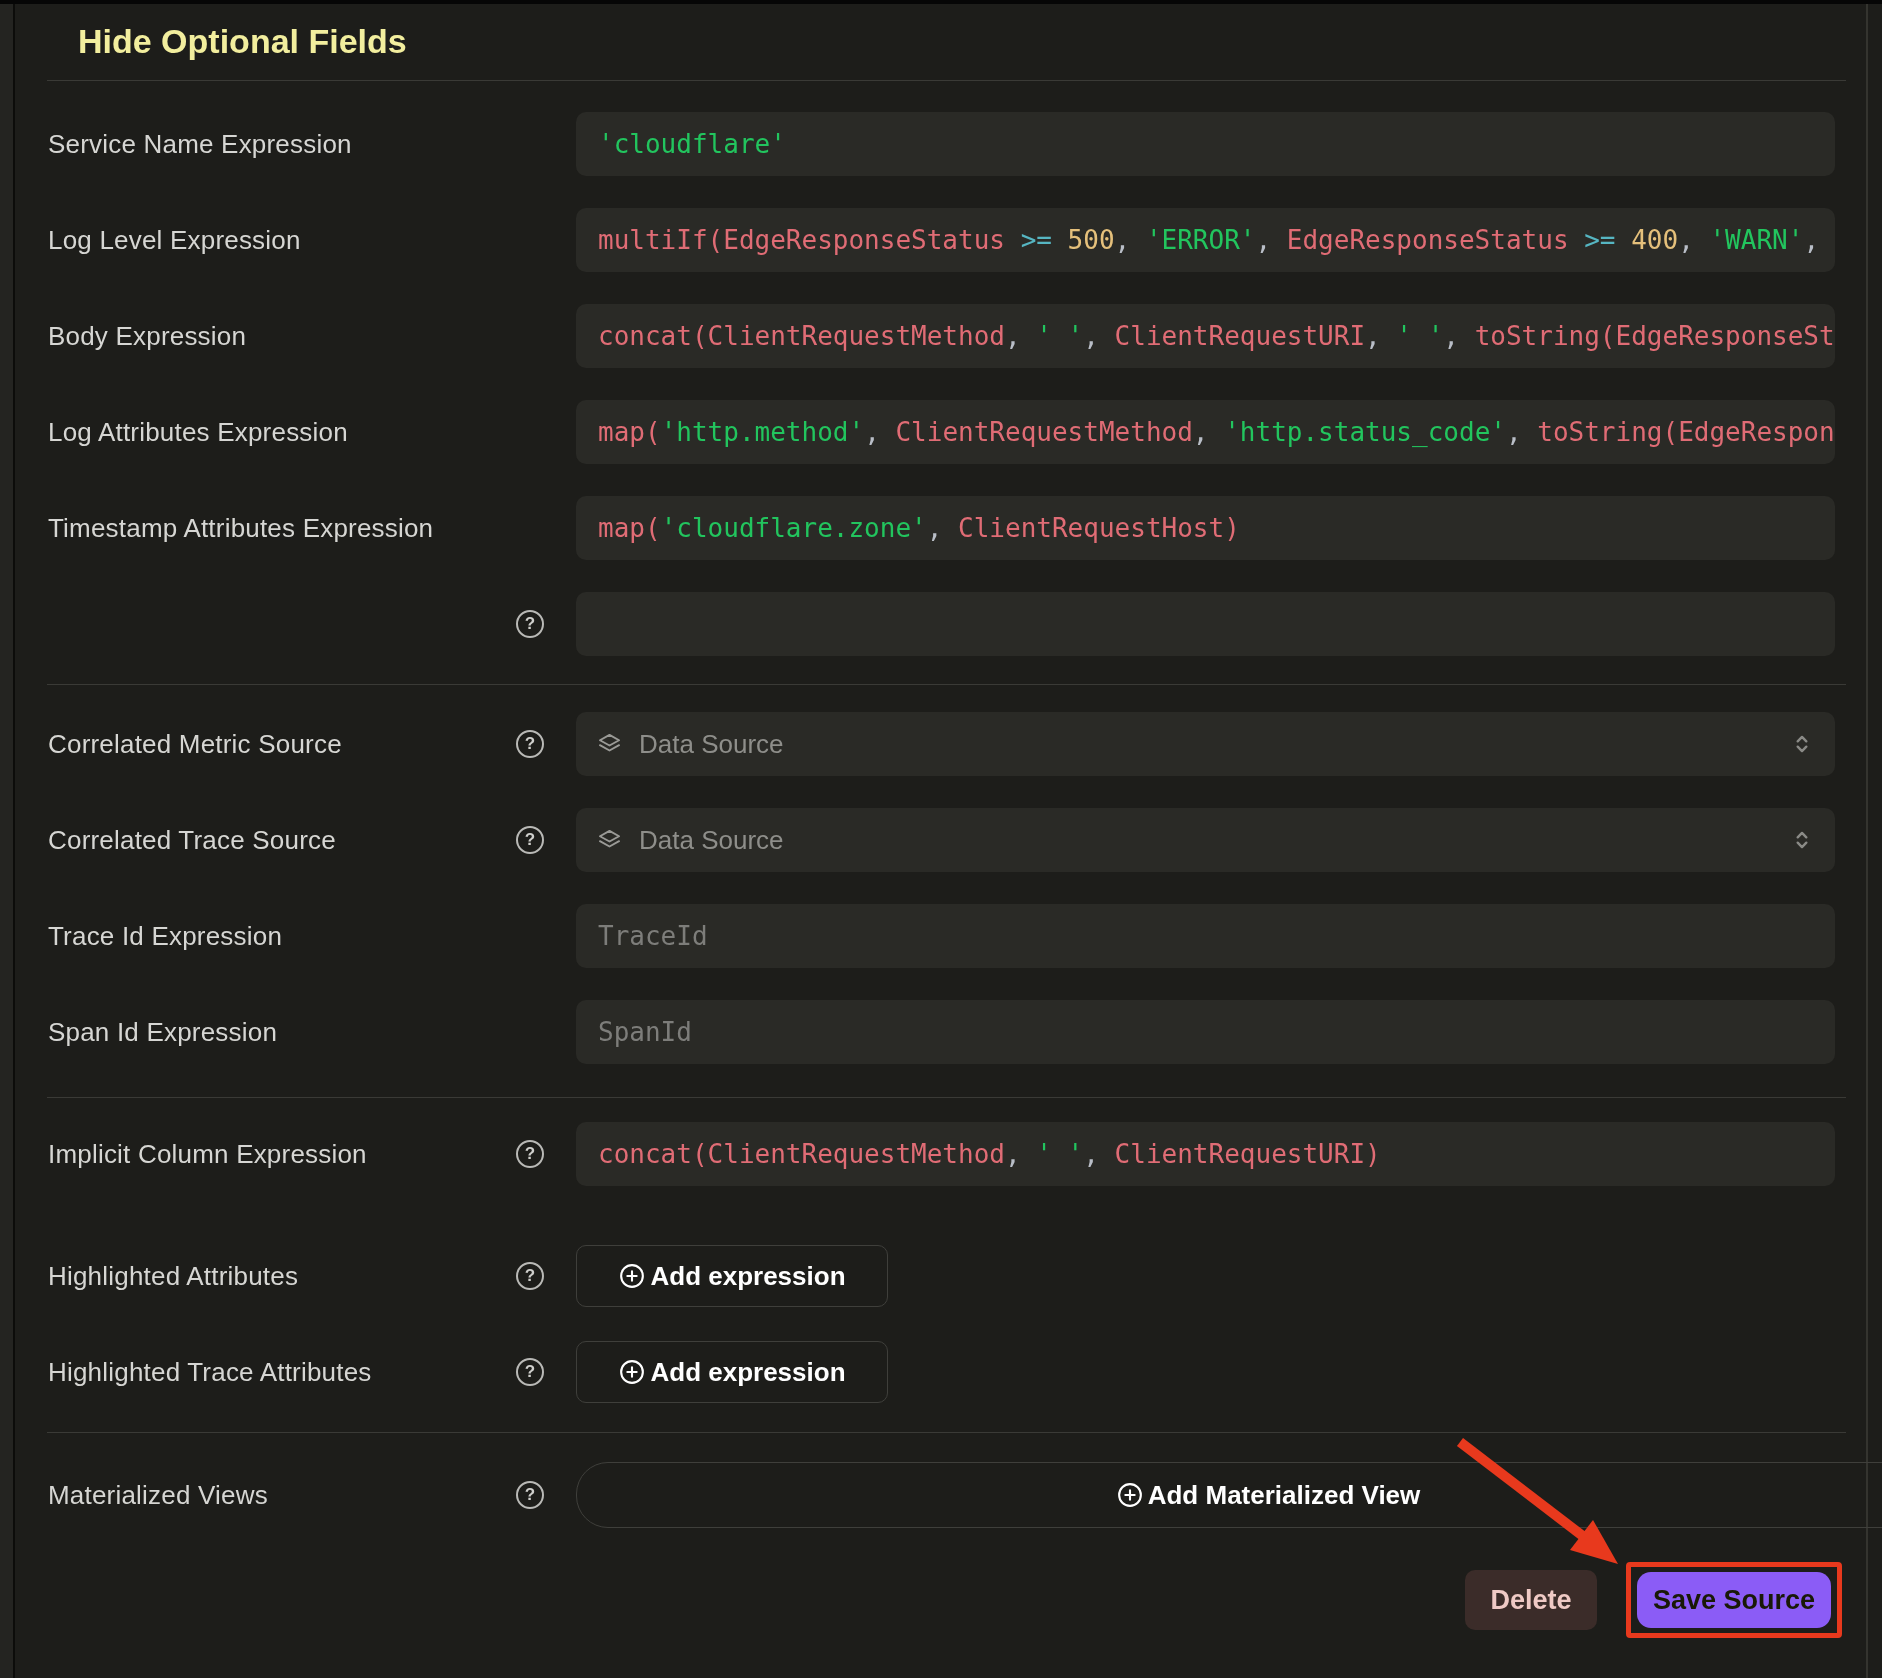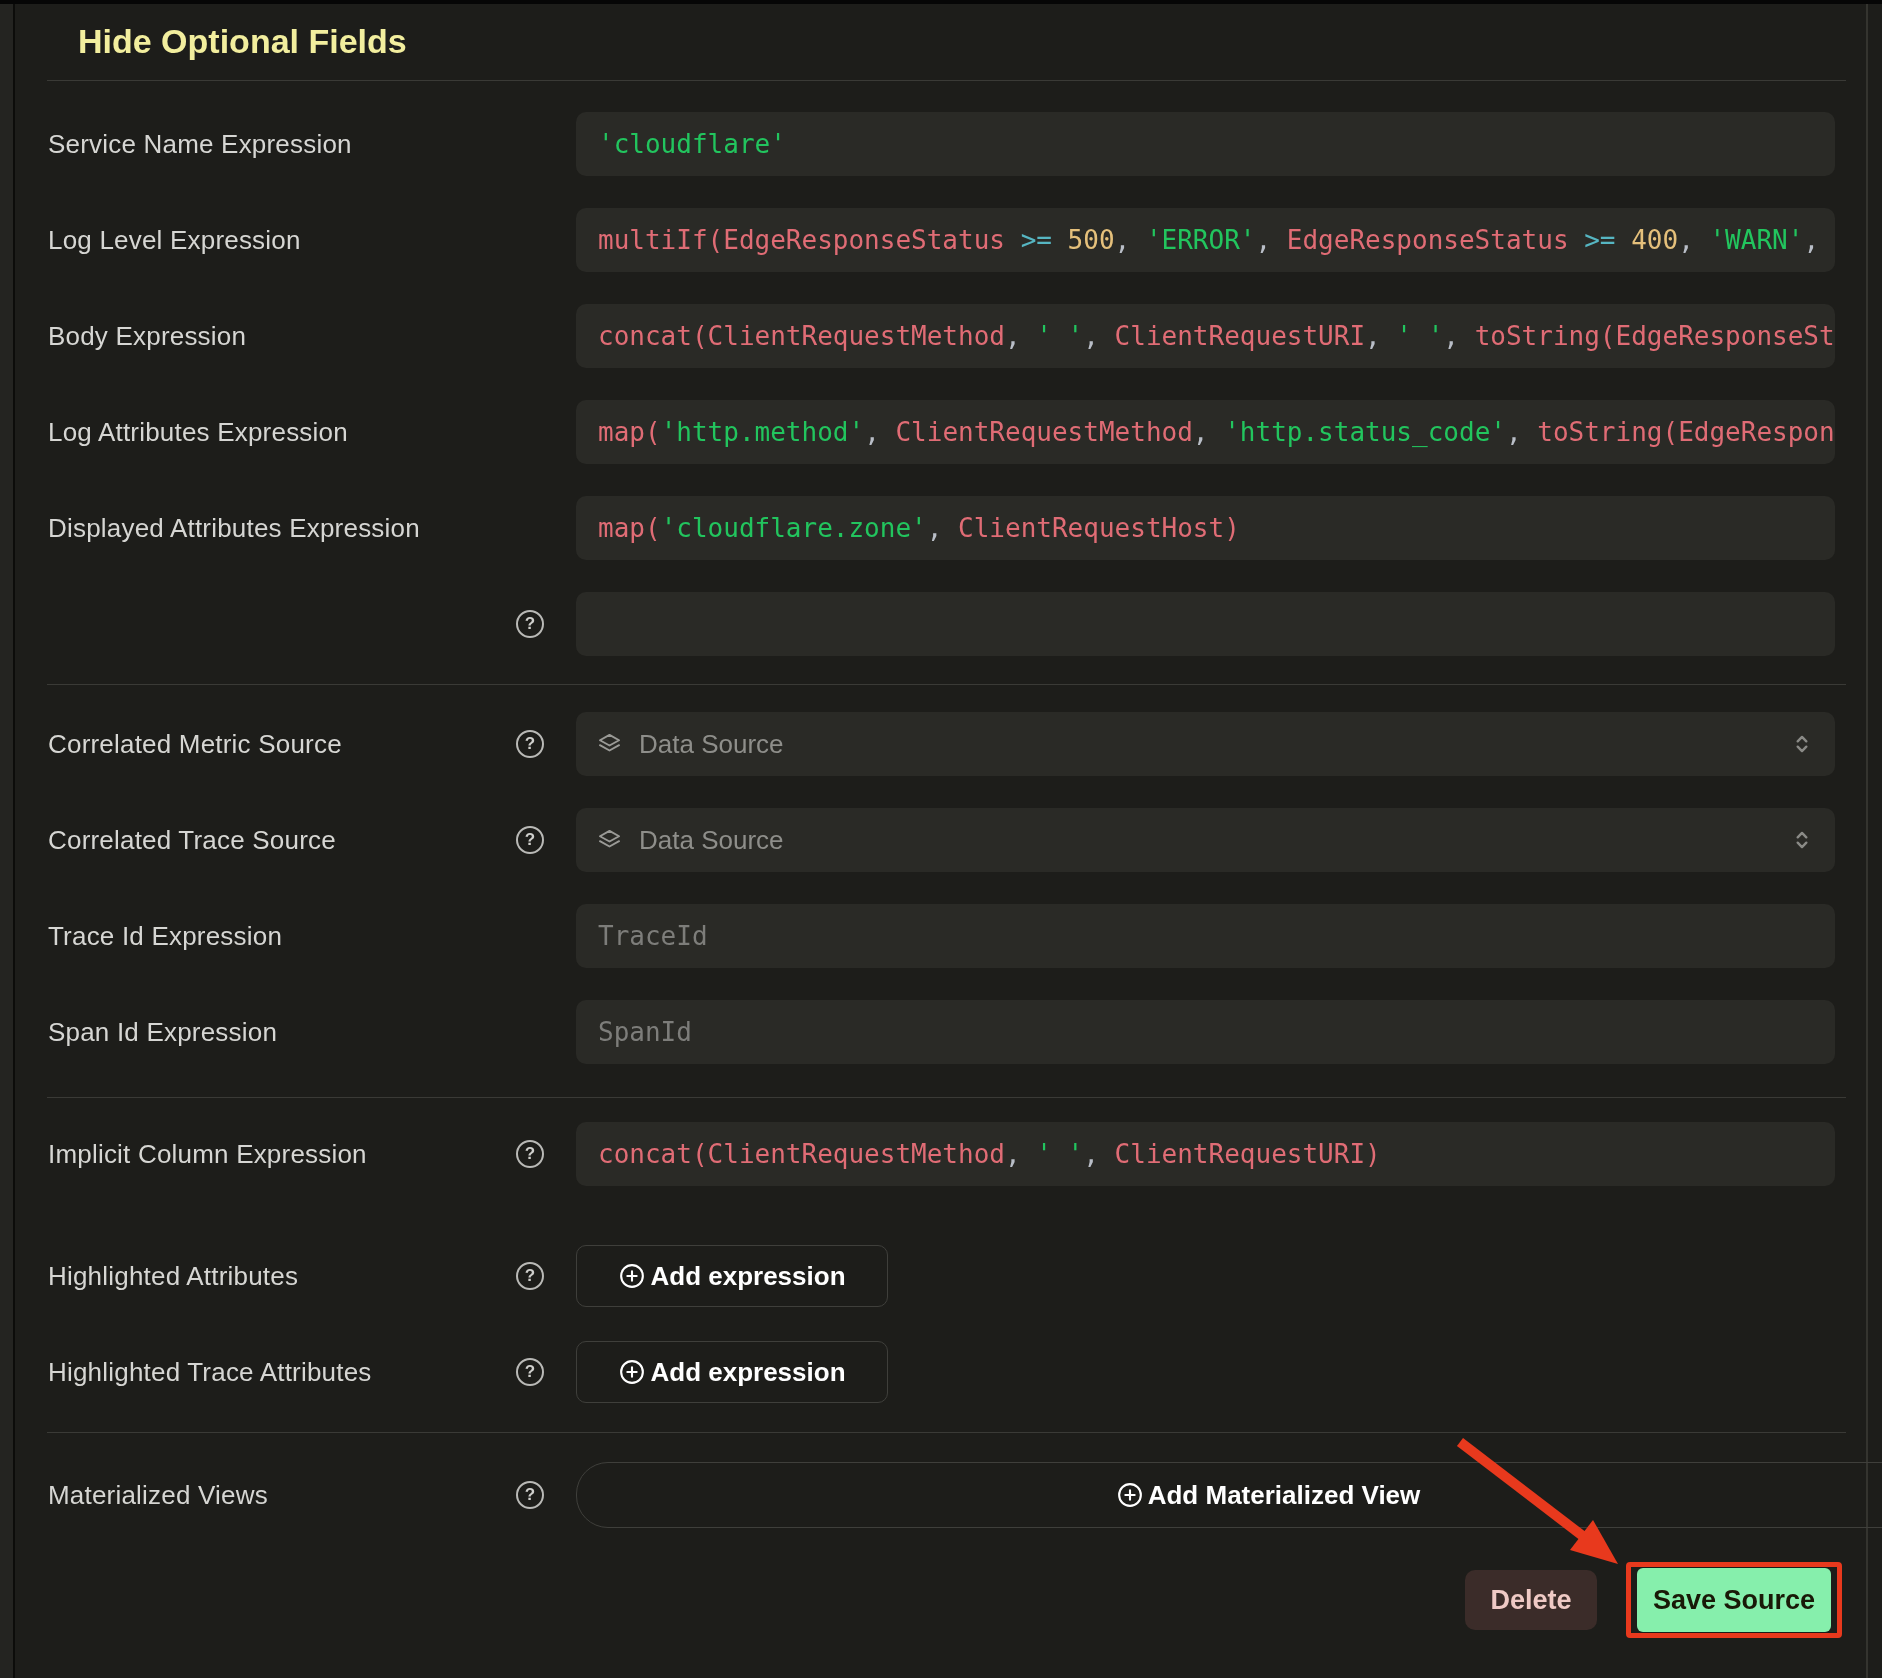--- a/index.html
+++ b/index.html
@@ -74,21 +74,21 @@
     color:#efcac5; font-family:"Liberation Sans", sans-serif;
     font-size:27px; font-weight:bold; cursor:pointer;
   }
   .save-wrap {
     position:absolute; left:1626px; top:1562px; width:216px; height:76px;
     border:5px solid #e8391d; border-radius:4px;
     display:flex; align-items:center; justify-content:center;
     background:#1d1d1a;
   }
   .save-btn {
-    width:194px; height:64px; background:#86efac; border:none; border-radius:6px;
+    width:194px; height:56px; background:#8b5cf6; border:none; border-radius:14px;
     color:#191907; font-family:"Liberation Sans", sans-serif;
     font-size:27px; font-weight:bold; cursor:pointer;
   }
   .arrow-svg { position:absolute; left:1420px; top:1424px; pointer-events:none; }
 </style>
 </head>
 <body>
 
 <div class="screen">
   <div class="topbar"></div>
@@ -113,21 +113,21 @@
     <div class="label">Body Expression</div>
     <div class="field code"><span class="tok-fn">concat(ClientRequestMethod</span><span class="tok-pu">, </span><span class="tok-str">' '</span><span class="tok-pu">, </span><span class="tok-fn">ClientRequestURI</span><span class="tok-pu">, </span><span class="tok-str">' '</span><span class="tok-pu">, </span><span class="tok-fn">toString(EdgeResponseSt</span></div>
   </div>
 
   <div class="row" style="top:400px">
     <div class="label">Log Attributes Expression</div>
     <div class="field code"><span class="tok-fn">map(</span><span class="tok-str">'http.method'</span><span class="tok-pu">, </span><span class="tok-fn">ClientRequestMethod</span><span class="tok-pu">, </span><span class="tok-str">'http.status_code'</span><span class="tok-pu">, </span><span class="tok-fn">toString(EdgeRespon</span></div>
   </div>
 
   <div class="row" style="top:496px">
-    <div class="label">Displayed Attributes Expression</div>
+    <div class="label">Timestamp Attributes Expression</div>
     <div class="field code"><span class="tok-fn">map(</span><span class="tok-str">'cloudflare.zone'</span><span class="tok-pu">, </span><span class="tok-fn">ClientRequestHost)</span></div>
   </div>
 
   <div class="row" style="top:592px">
     <div class="help">
         <span>?</span>
       </div>
     <input class="field" value="" style="">
   </div>
 

